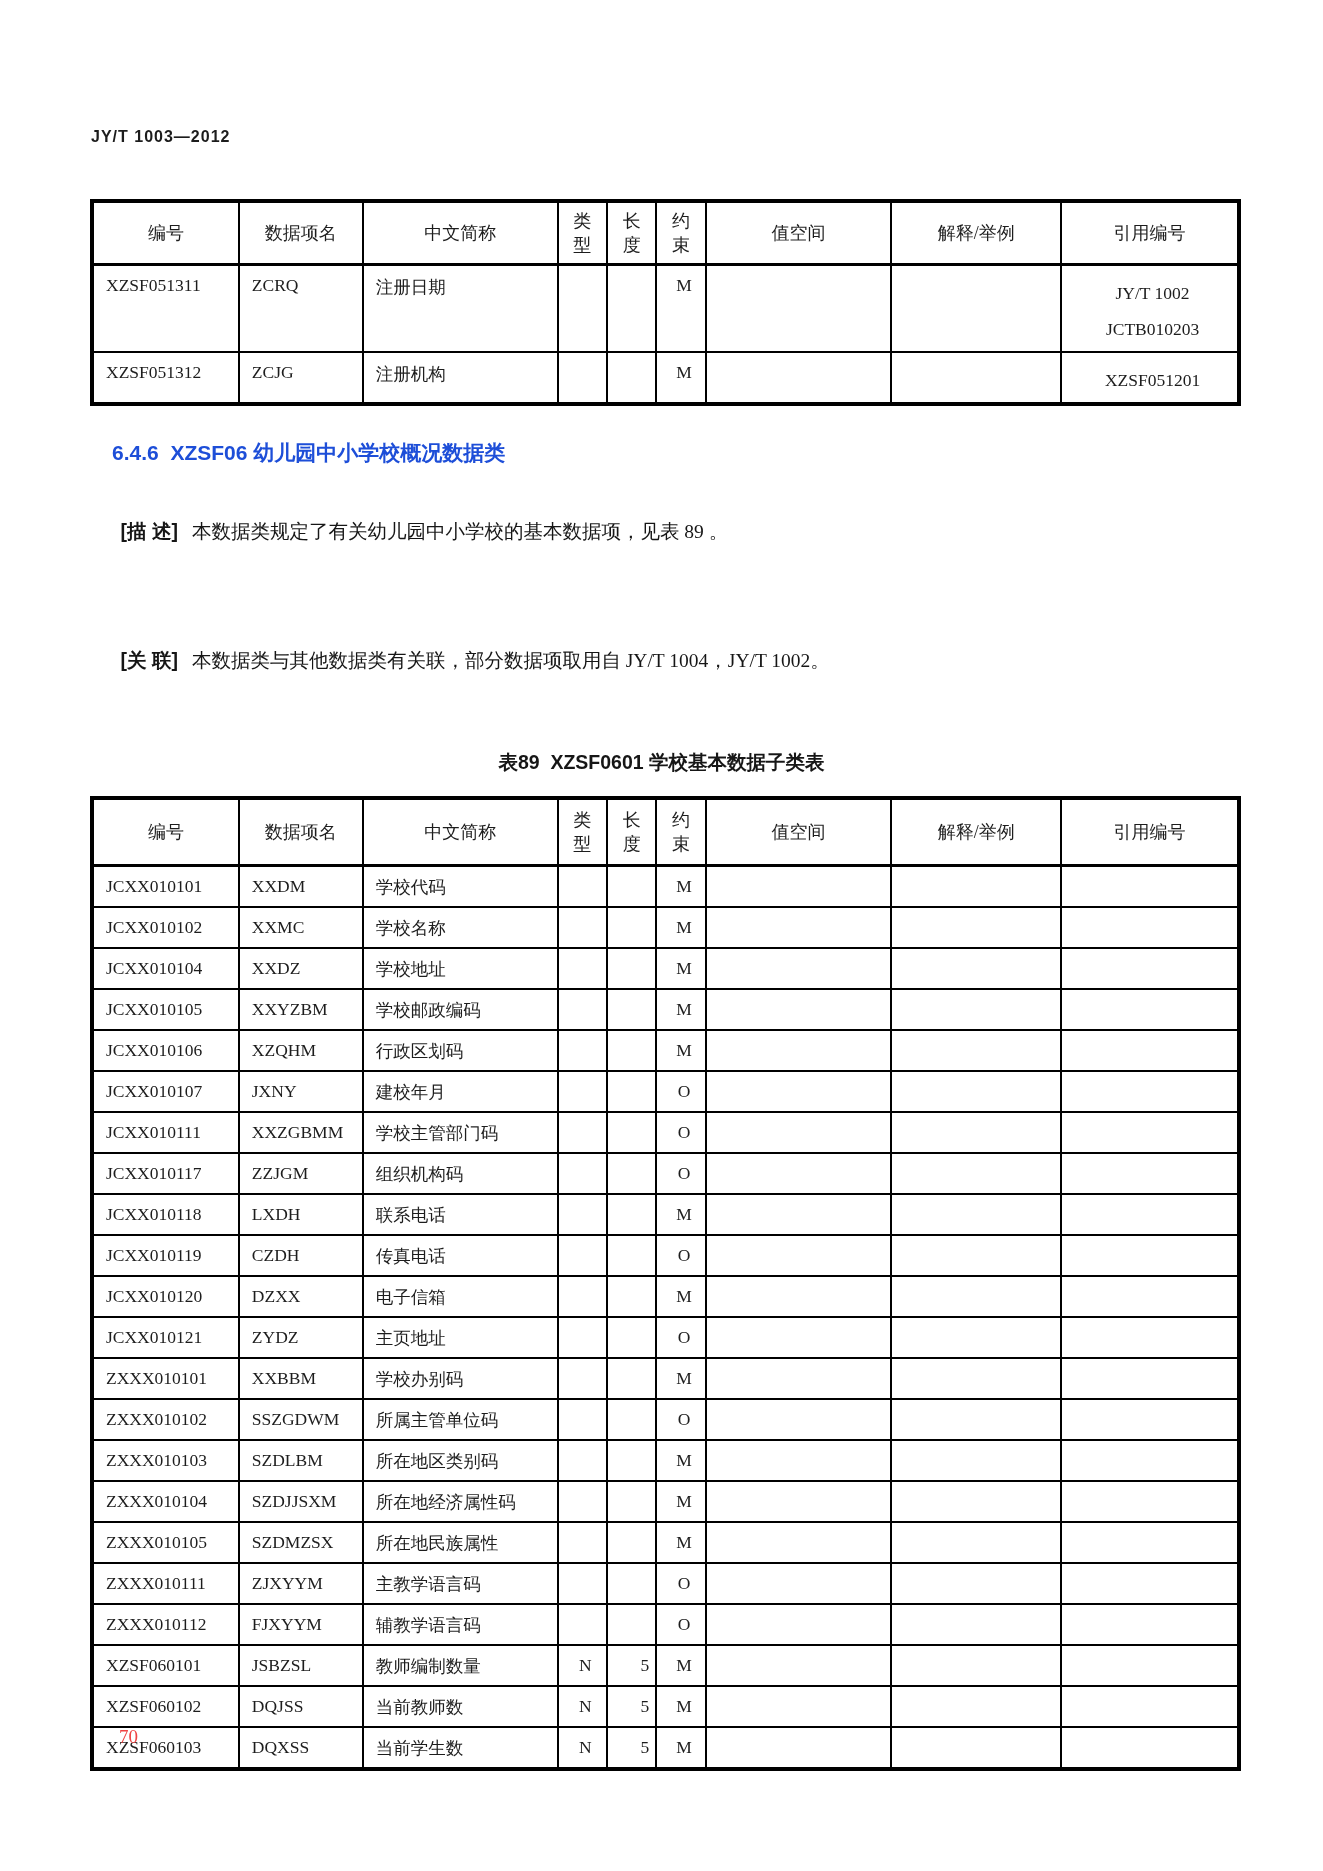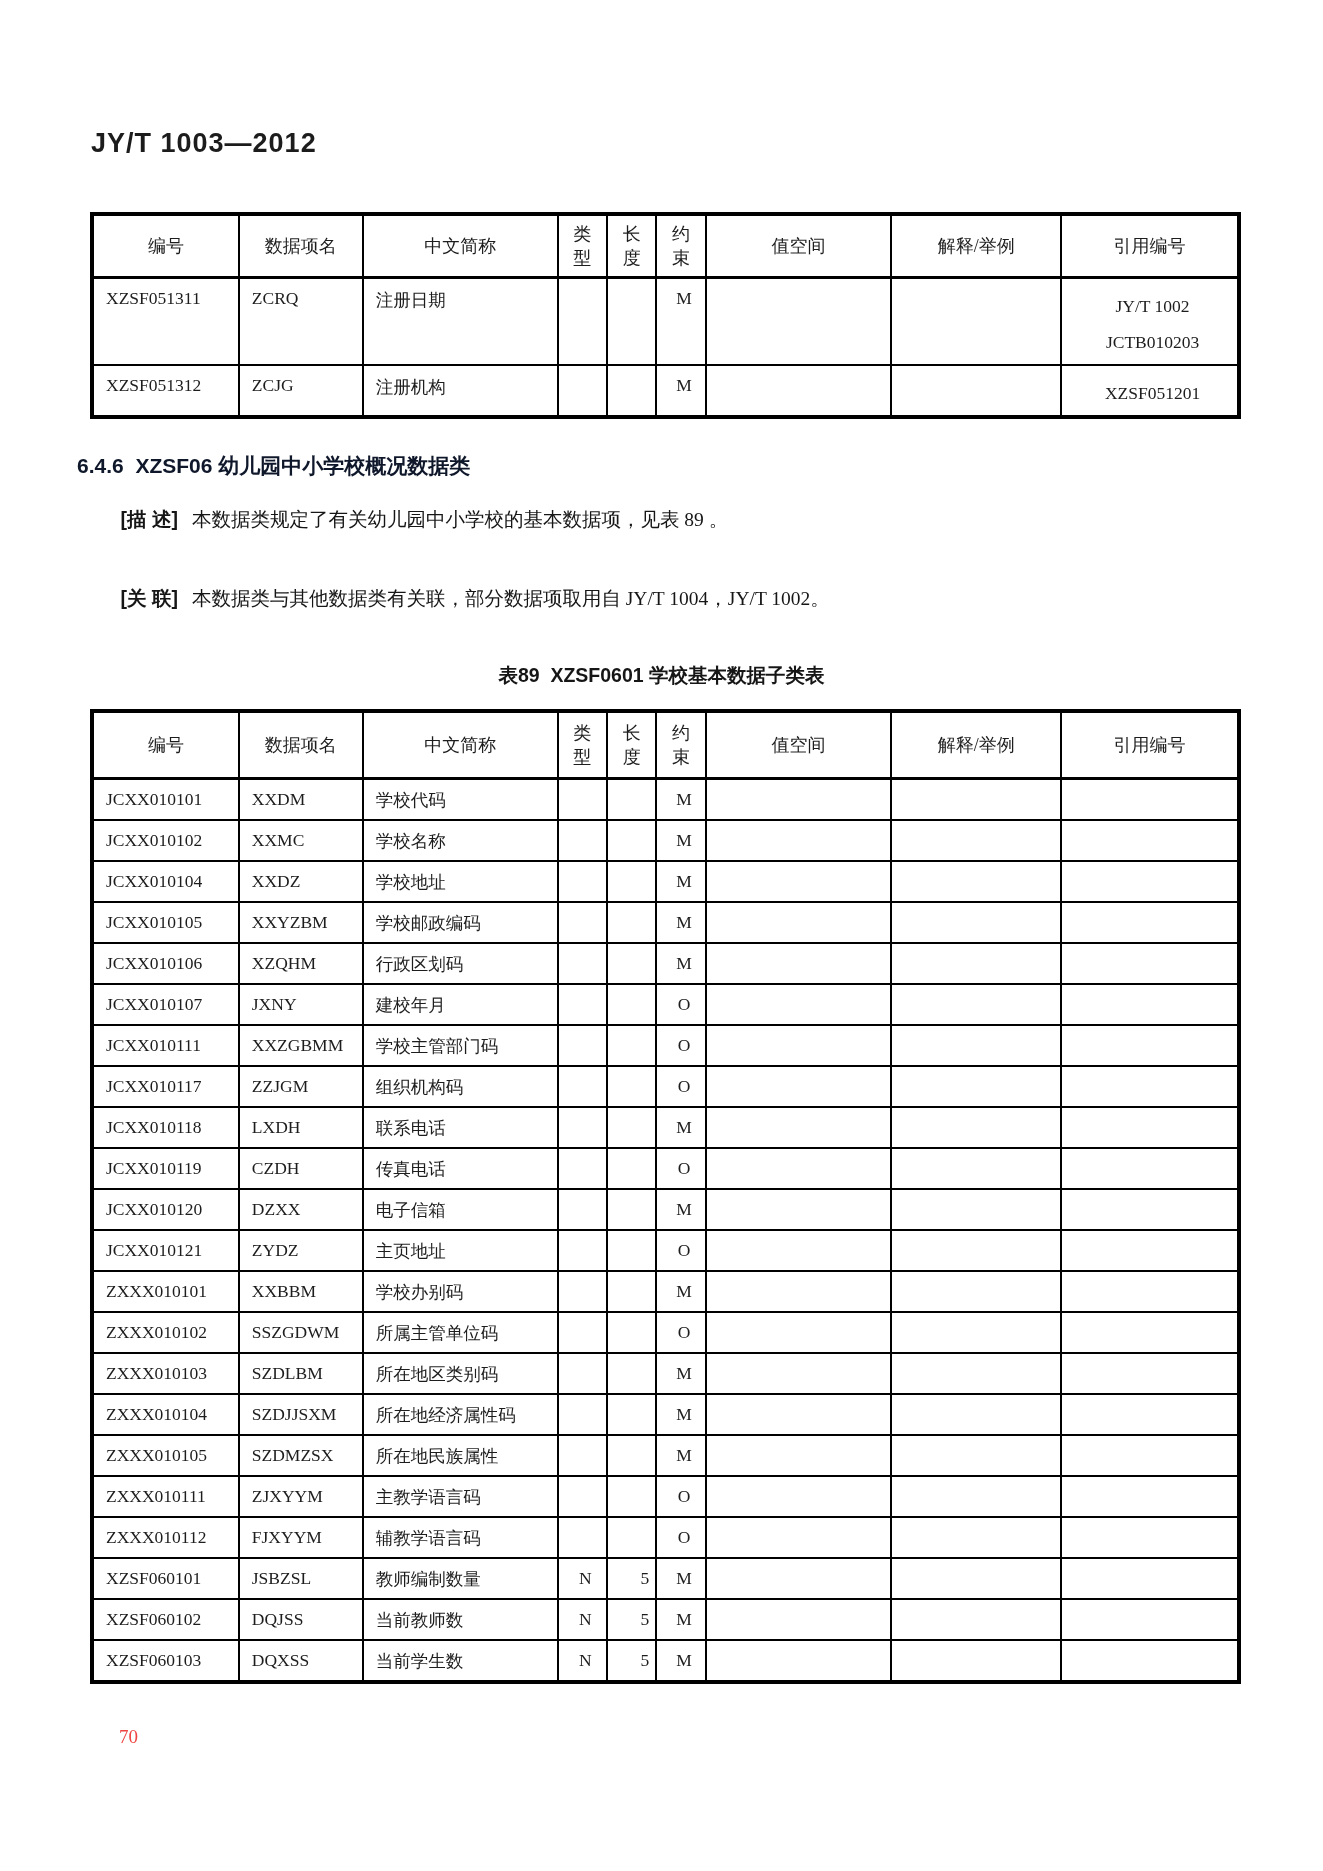--- a/index.html
+++ b/index.html
@@ -8,21 +8,21 @@
     width:1323px;height:1871px;
     background:#ffffff;
     color:#161616;
     font-family:"Liberation Serif","DejaVu Serif",serif;
     overflow:hidden;
   }
   .doc-code{
     margin:128px 16px 0 91px;
     font-family:"Liberation Sans","DejaVu Sans",sans-serif;
     font-weight:600;
-    font-size:27px;
+    font-size:16px;
     letter-spacing:1px;
     color:#1c1c1c;
   }
   table.std{
     border-collapse:collapse;
     table-layout:fixed;
     width:1151px;
     margin-left:90px;
     border:4px solid #000;
     font-size:17.5px;
@@ -65,31 +65,31 @@
   table.main th{height:52px;}
   table.main td{height:31px;}
   .narrowhead{display:inline-block;width:1.15em;line-height:24px;word-break:break-all;}
   td.cell-type,td.cell-constraint{text-align:center;padding-left:2px;padding-right:2px;}
   td.cell-len{text-align:right;padding-left:2px;padding-right:9px;}
   .ref-line{display:block;line-height:36px;text-align:center;}
   .h1,.h2{
     font-family:"Liberation Sans","DejaVu Sans",sans-serif;
     font-weight:bold;
     font-size:21px;
-    color:#0f172a;
-    margin-left:77px;
+    color:#1d4ed8;
+    margin-left:112px;
     white-space:pre-wrap;
   }
   .h1{margin-top:33px;}
   .h2{margin-top:37px;}
   .para{
     margin-left:101px;
     margin-right:90px;
     font-size:19.5px;
-    line-height:26px;
+    line-height:43px;
     white-space:pre-wrap;
   }
   .para:first-of-type{margin-top:28px;}
   .para .label{
     font-family:"Liberation Sans","DejaVu Sans",sans-serif;
     font-weight:bold;
     margin-right:14px;
   }
   .caption{
     margin-top:24px;

